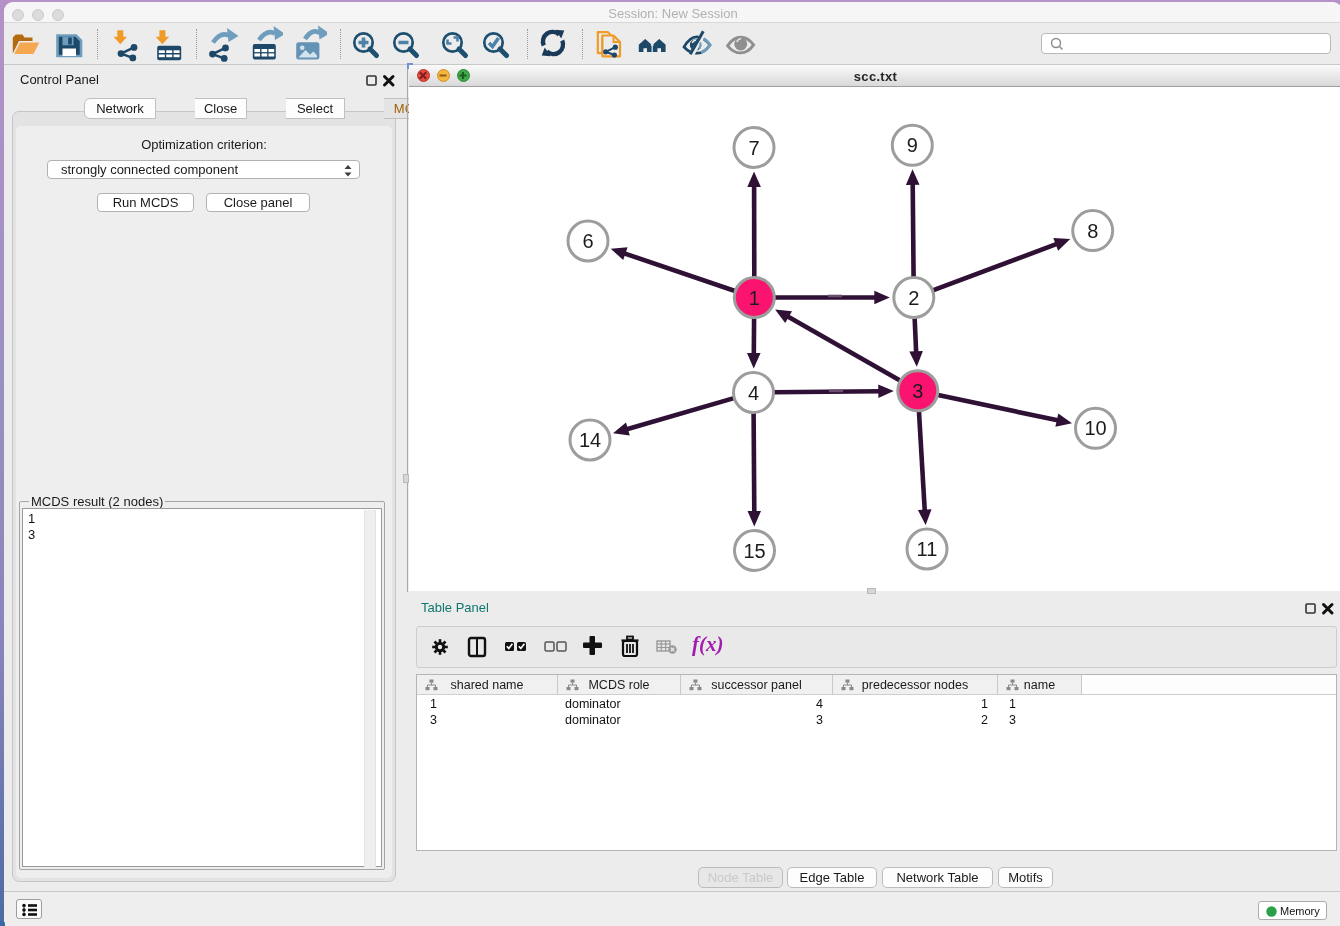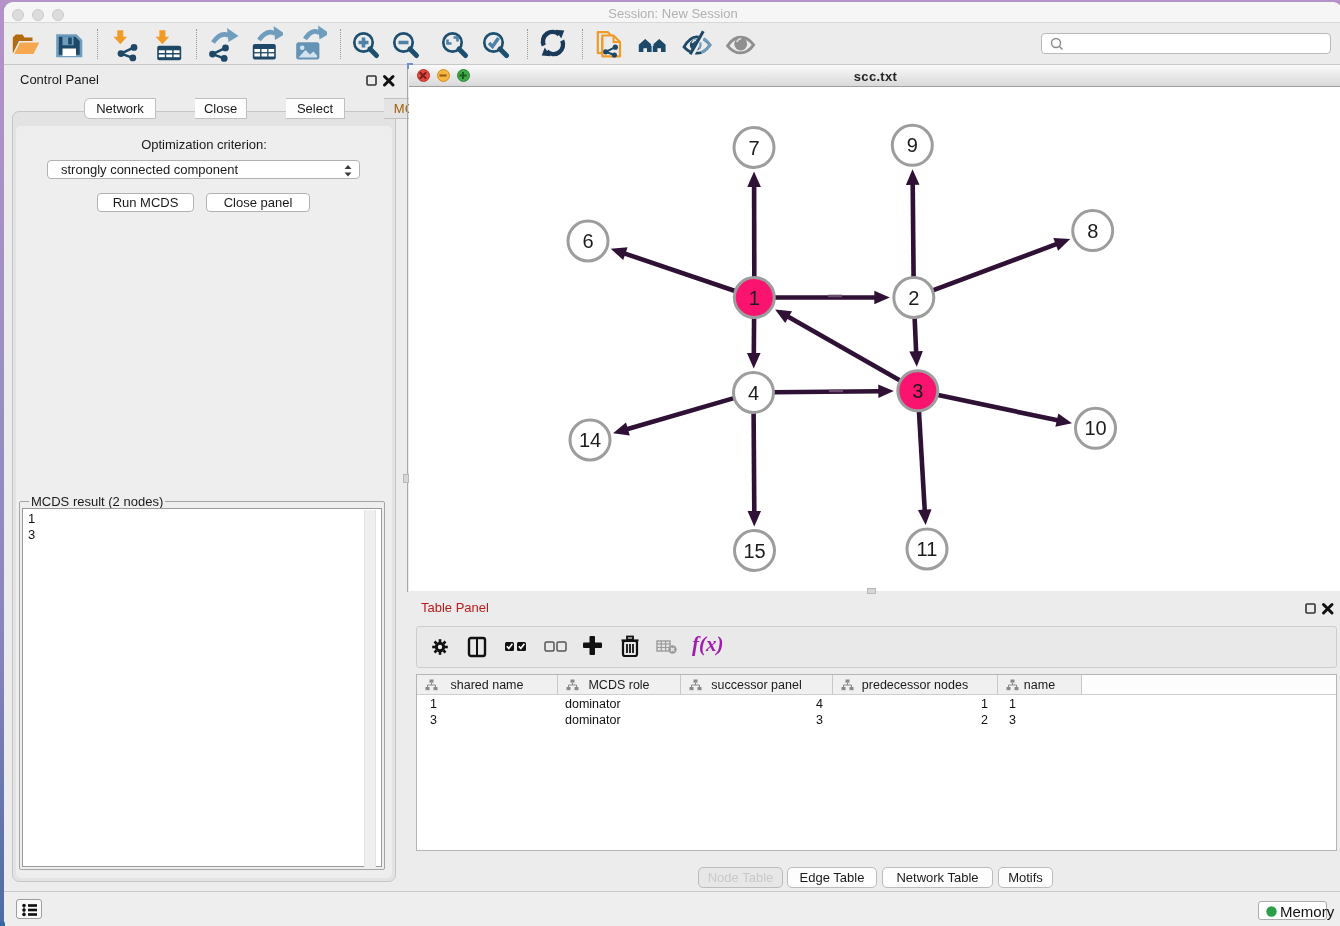--- a/index.html
+++ b/index.html
@@ -43,33 +43,33 @@
 #vsplithandle { position:absolute; left:399px; top:472px; width:6px; height:9px; background:#d6d6d6; border:1px solid #b9b9b9; }
 
 #netframe { position:absolute; left:0; top:0; width:933px; height:526px; }
 #nettitle { position:absolute; left:0; top:0; width:100%; height:22px; background:linear-gradient(180deg,#fafafa 0%,#ebebeb 45%,#d9d9d9 100%); border-bottom:1px solid #9f9f9f; }
 #nettext { position:absolute; top:4px; width:100%; text-align:center; font-size:13px; color:#262626; font-weight:bold; letter-spacing:0.3px; }
 #netcanvas { position:absolute; left:0; top:22px; width:933px; height:504px; background:#ffffff; }
 .light { position:absolute; top:4px; width:13px; height:13px; border-radius:50%; }
 #hsplithandle { position:absolute; left:458px; top:523px; width:9px; height:6px; background:#d6d6d6; border:1px solid #b9b9b9; }
 
 #tpanel { position:absolute; left:0; top:531px; width:933px; height:260px; }
-#tphead { position:absolute; left:12px; top:4px; font-size:13px; color:#b91c1c; }
+#tphead { position:absolute; left:12px; top:4px; font-size:13px; color:#0f766e; }
 #tptoolbar { position:absolute; left:7px; top:30px; width:921px; height:42px; background:#e9e9e9; border:1px solid #cdcdcd; border-radius:3px; }
 #ttable { position:absolute; left:7px; top:78px; width:921px; height:177px; background:#fff; border:1px solid #b5b5b5; }
 .hrow { position:absolute; left:0; top:0; height:20px; background:#f0f0f0; border-bottom:1px solid #cfcfcf; border-right:1px solid #c9c9c9; font-size:12.5px; color:#1a1a1a; }
 .hlabel { position:absolute; width:100%; text-align:center; top:3px; }
 .cell { position:absolute; font-size:12.5px; color:#111; }
 #btabs { position:absolute; left:0; top:0; }
 .btab { position:absolute; top:271px; height:21px; font-size:13px; color:#1a1a1a; background:#fdfdfd; border:1px solid #bcbcbc; border-radius:5px; text-align:center; line-height:20px; }
 .btab.sel { background:#e7e7e7; color:#c9c9c9; }
 
 #statusbar { position:absolute; left:0; top:889px; width:100%; height:35px; background:#eeeeee; border-top:1px solid #c9c9c9; }
 #listbtn { position:absolute; left:12px; top:7px; width:26px; height:20px; background:#fafafa; border:1px solid #9e9e9e; border-radius:3px; }
-#membtn { position:absolute; left:1254px; top:9px; width:69px; height:19px; background:#fff; border:1px solid #ababab; border-radius:3px; font-size:15px; color:#111; text-align:center; line-height:17px; }
+#membtn { position:absolute; left:1254px; top:9px; width:69px; height:19px; background:#fff; border:1px solid #ababab; border-radius:3px; font-size:11px; color:#111; text-align:center; line-height:17px; }
 </style>
 </head>
 <body>
 <div id="win">
   <div id="mtb">
     <div class="tl" style="left:8px;"></div>
     <div class="tl" style="left:28px;"></div>
     <div class="tl" style="left:48px;"></div>
     <div id="mtitle">Session: New Session</div>
   </div>

